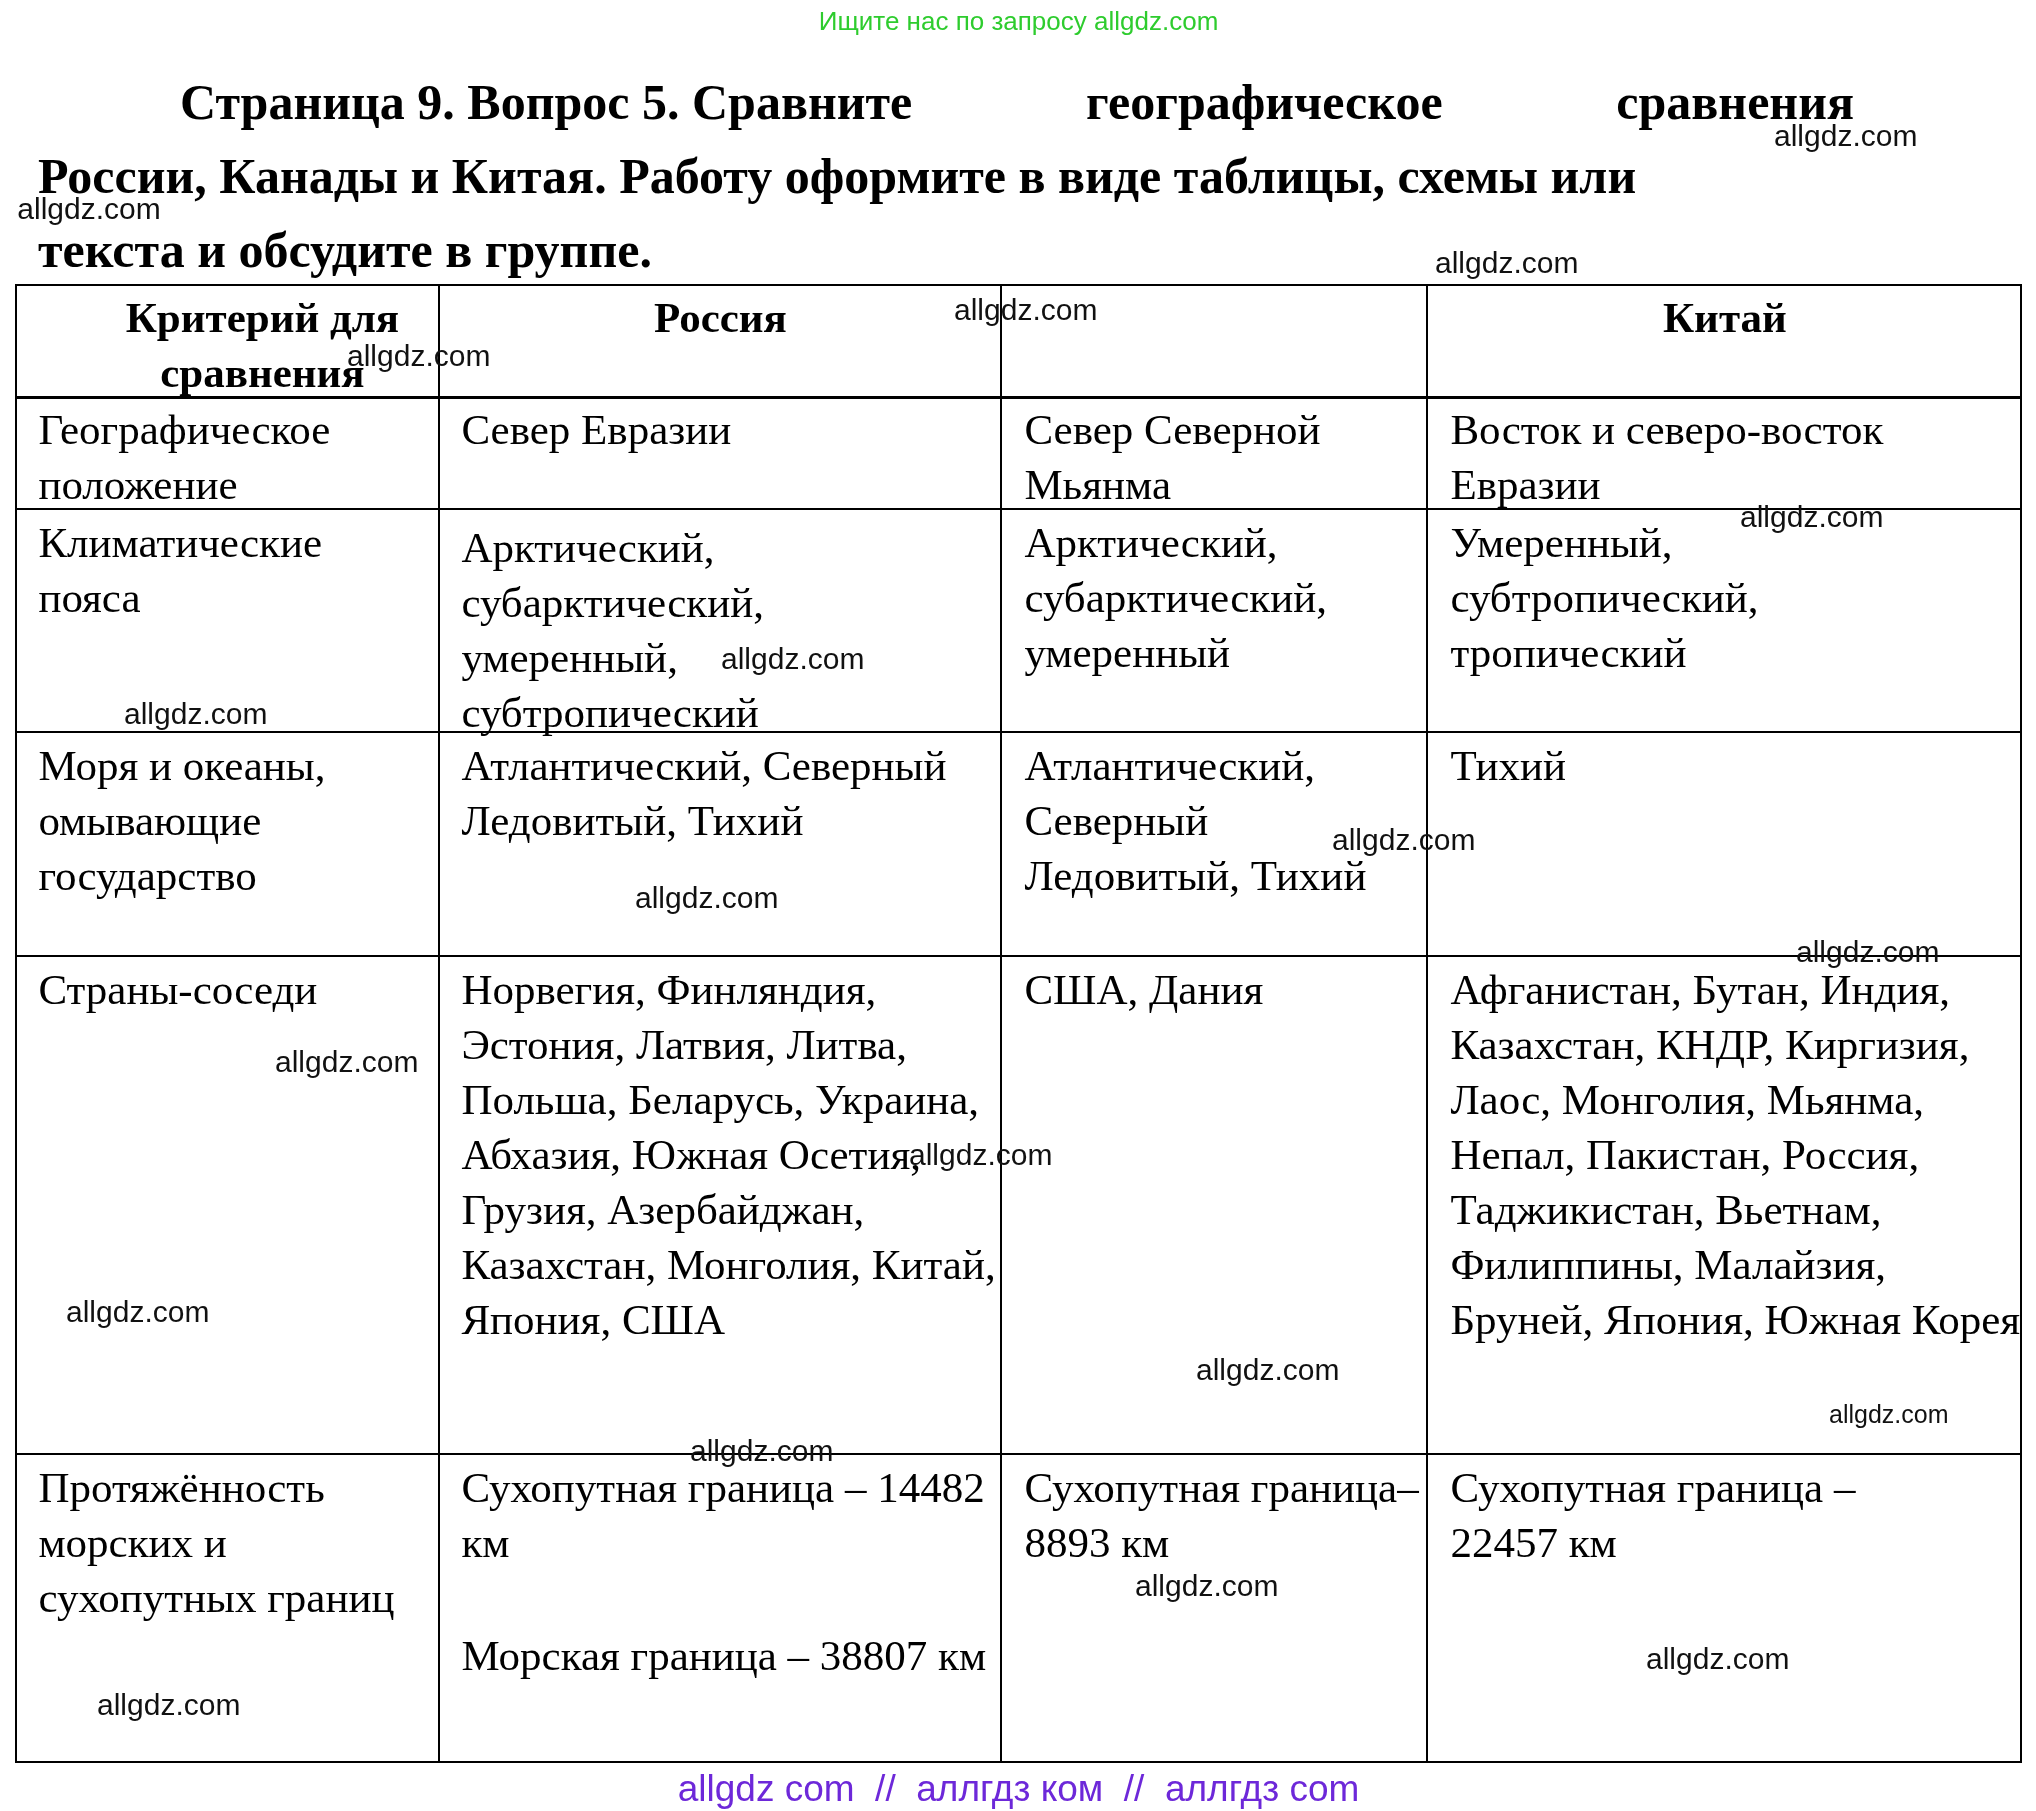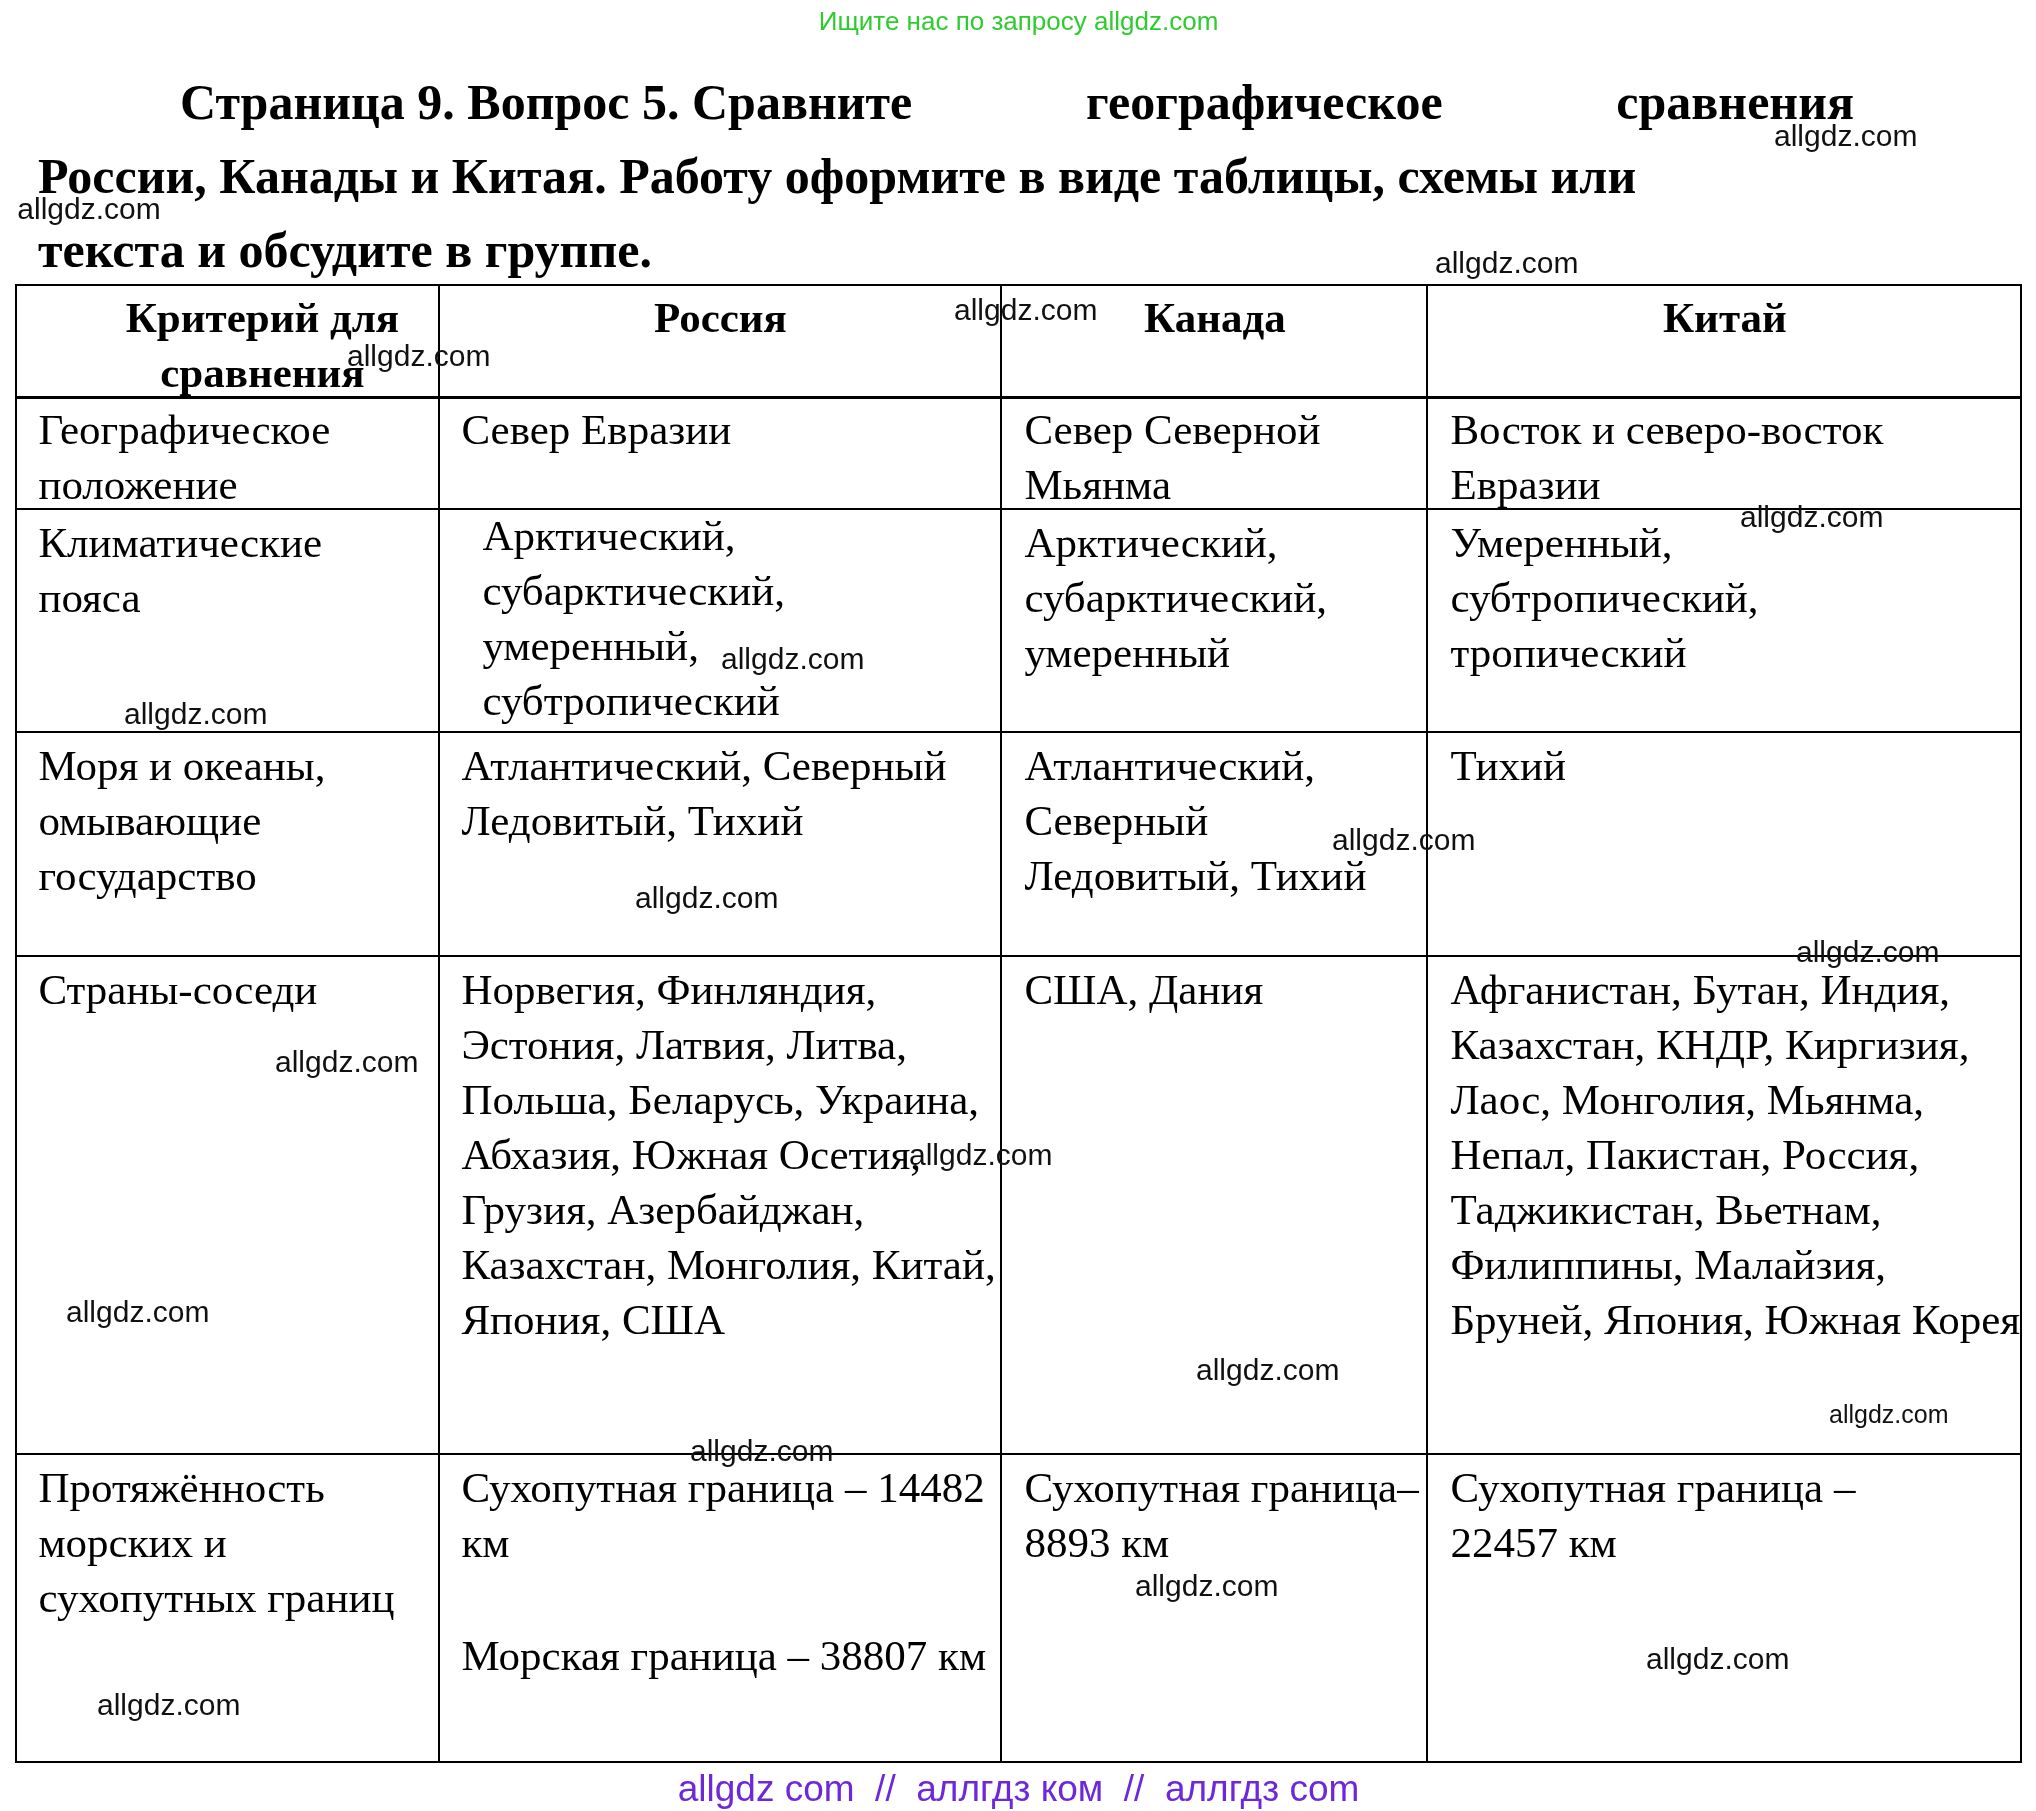--- a/index.html
+++ b/index.html
@@ -39,30 +39,29 @@
   <div class="vline" style="left:1409px"></div>
 
   <div class="hline thick" style="top:110px"></div>
   <div class="hline" style="top:222px"></div>
   <div class="hline" style="top:445px"></div>
   <div class="hline" style="top:669px"></div>
   <div class="hline" style="top:1167px"></div>
 
   <div class="cell head" style="left:16px;top:0;width:458px;padding:3.8px 23px 0 23px;">Критерий для сравнения</div>
   <div class="cell head" style="left:423px;top:0;width:560px;">Россия</div>
-  <div class="cell head" style="left:985px;top:0;width:425px;">Канада</div>
   <div class="cell head" style="left:1411px;top:0;width:593px;">Китай</div>
 
   <div class="cell" style="left:21px;top:112px;width:394px;">Географическое положение</div>
   <div class="cell" style="left:444px;top:112px;width:533px;">Север Евразии</div>
   <div class="cell" style="left:1007px;top:112px;width:399px;">Север Северной Мьянма</div>
   <div class="cell" style="left:1433px;top:112px;width:567px;">Восток и северо-восток Евразии</div>
 
   <div class="cell" style="left:21px;top:225px;width:394px;">Климатические пояса</div>
-  <div class="cell" style="left:444px;top:218px;width:413px;margin-left:21px;">Арктический, субарктический, умеренный, субтропический</div>
+  <div class="cell" style="left:444px;top:230px;width:413px;">Арктический, субарктический, умеренный, субтропический</div>
   <div class="cell" style="left:1007px;top:225px;width:399px;">Арктический, субарктический, умеренный</div>
   <div class="cell" style="left:1433px;top:225px;width:384px;">Умеренный, субтропический, тропический</div>
 
   <div class="cell" style="left:21px;top:448px;width:394px;">Моря и океаны, омывающие государство</div>
   <div class="cell" style="left:444px;top:448px;width:533px;">Атлантический, Северный Ледовитый, Тихий</div>
   <div class="cell" style="left:1007px;top:448px;width:355px;">Атлантический, Северный Ледовитый, Тихий</div>
   <div class="cell" style="left:1433px;top:448px;width:567px;">Тихий</div>
 
   <div class="cell" style="left:21px;top:672px;width:394px;">Страны-соседи</div>
   <div class="cell" style="left:444px;top:672px;width:538px;">Норвегия, Финляндия, Эстония, Латвия, Литва, Польша, Беларусь, Украина, Абхазия, Южная Осетия, Грузия, Азербайджан, Казахстан, Монголия, Китай, Япония, США</div>

